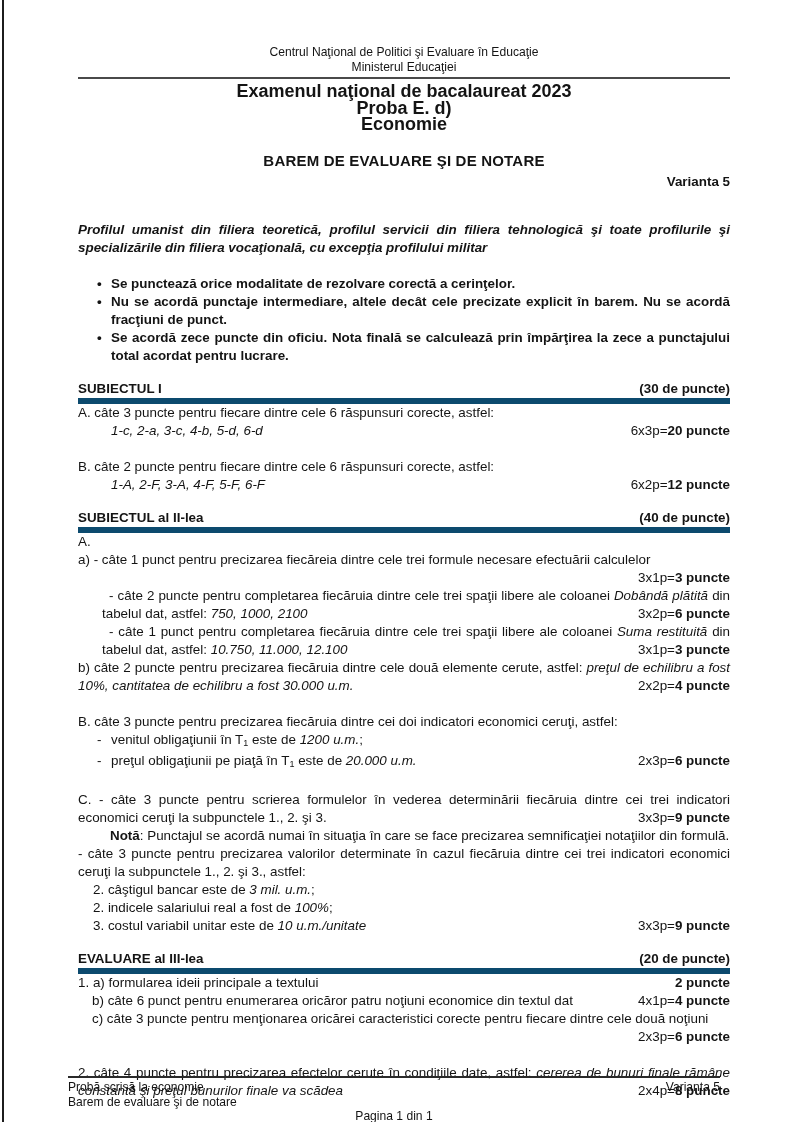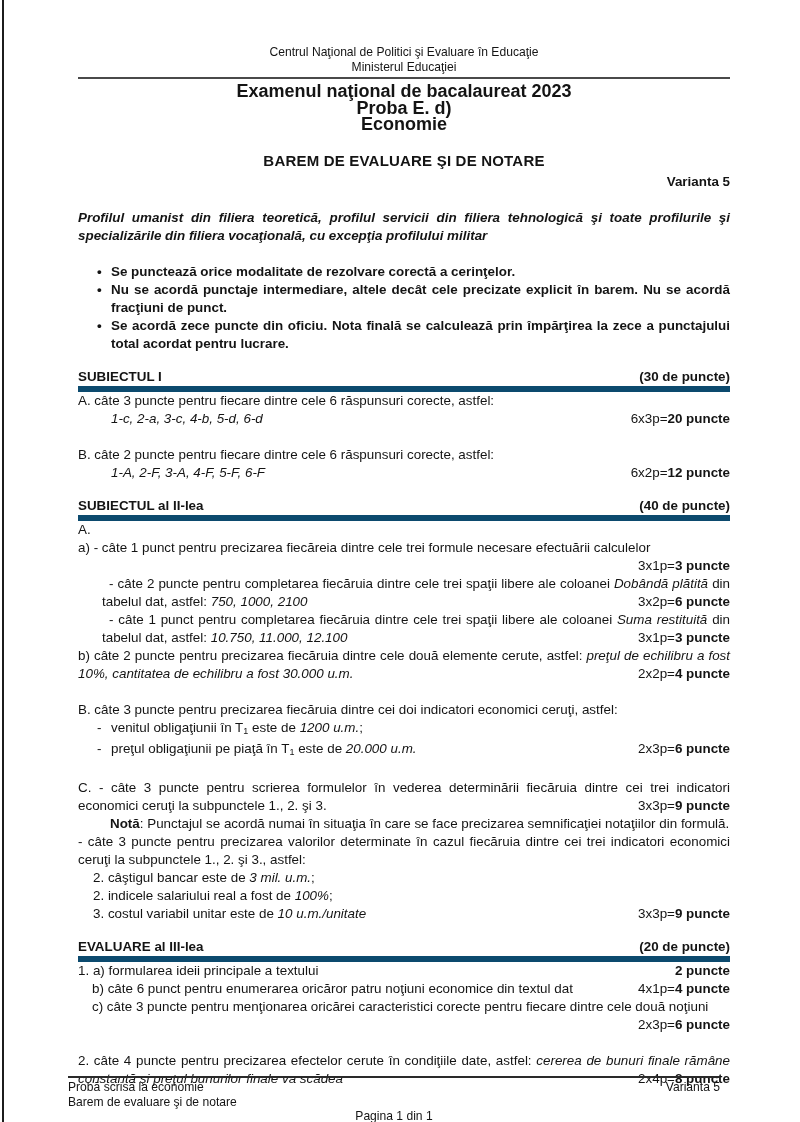--- a/index.html
+++ b/index.html
@@ -6,21 +6,21 @@
   .page{position:relative;width:800px;height:1122px;background:#ffffff;overflow:hidden;
         font-family:"Liberation Sans","DejaVu Sans",sans-serif;color:#141414;}
   .edge-line{position:absolute;left:2px;top:0;width:2px;height:1122px;background:#1c1c1c;}
   .content{position:absolute;left:78px;top:45px;width:652px;font-size:13.4px;line-height:18px;}
   .center{text-align:center;}
   .small{font-size:12.1px;line-height:15px;}
   .hdr-rule{border:0;border-top:2px solid #4a4a4a;margin:2px 0 4px 0;}
   .exam-line{font-weight:bold;font-size:18px;line-height:16.5px;}
   .barem-title{font-weight:bold;font-size:15px;margin-top:19px;letter-spacing:.2px;}
   .variant-top{text-align:right;font-weight:bold;font-size:13.4px;margin-top:3px;}
-  .preamble{margin-top:18px;}
+  .preamble{margin-top:30px;}
   .section{margin-top:15px;}
   .sec-head{display:flex;justify-content:space-between;font-weight:bold;
             border-bottom:6px solid #0c4a6e;padding-bottom:0px;}
   .sec-body{text-align:justify;}
   .line{margin:0;text-align:justify;}
   .line::after{content:"";display:block;clear:both;}
   .gap{height:18px;}
   .score{float:right;white-space:nowrap;}
   .score b{font-weight:bold;}
   .i{font-style:italic;}

